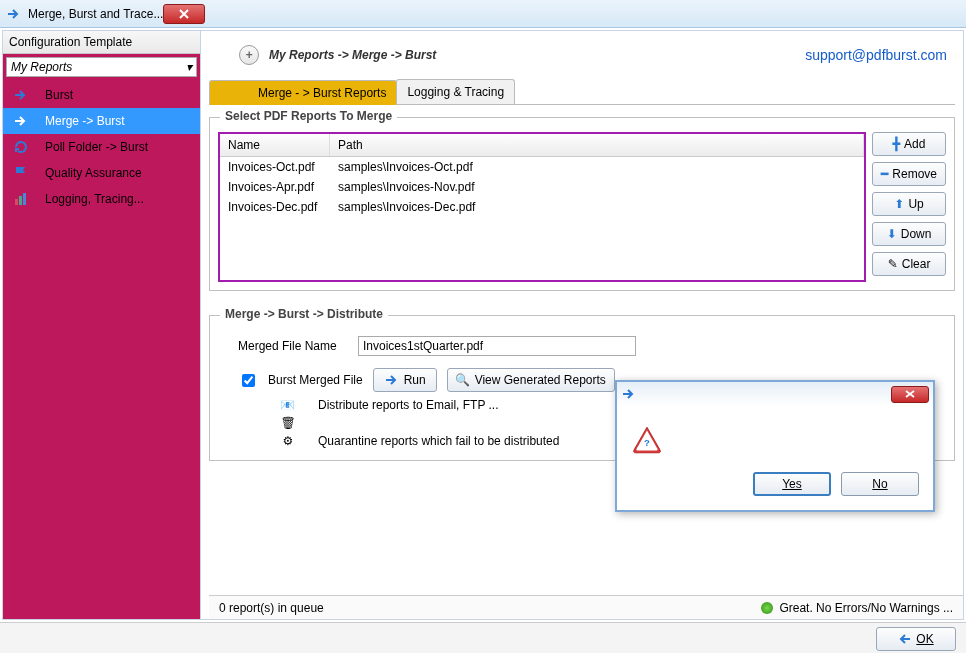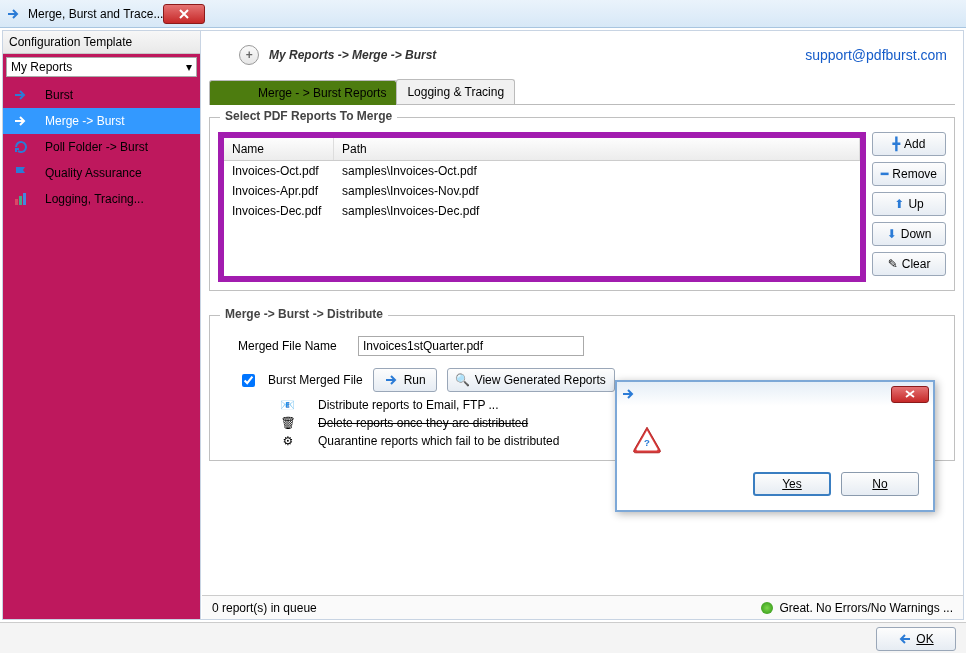--- a/index.html
+++ b/index.html
@@ -6,62 +6,62 @@
 body { margin: 0; background: #fff; width: 966px; height: 653px; overflow: hidden; position: relative; }
 
 .titlebar { height: 28px; background: linear-gradient(#eaf3fb,#d7e8f7); border-bottom: 1px solid #a8c5e0; display:flex; align-items:center; padding:0 6px; justify-content:flex-start; }
 .titlebar .title { display:flex; align-items:center; gap:6px; }
 .close-btn { width:42px; height:20px; background: linear-gradient(#e57373,#c62828); border:1px solid #8b1a1a; border-radius:3px; display:flex; align-items:center; justify-content:center; color:#fff; font-weight:bold; cursor:pointer; }
 
 .content { display:flex; height: calc(100% - 28px - 35px); border:1px solid #c8d4e3; margin:2px; }
 
 .sidebar { width: 198px; border-right:1px solid #c8d4e3; background:#be185d; }
 .sidebar-header { background:linear-gradient(#f7f7f7,#e9e9e9); border-bottom:1px solid #c8c8c8; padding:4px 6px; font-size:12px; }
-.sidebar-dropdown { margin:3px; display:flex; border:1px solid #aaa; background:#fff; height:20px; align-items:center; padding:0 4px; justify-content:space-between; cursor:pointer; }
+.sidebar-dropdown { margin:3px; display:flex; border:1px solid #aaa; background:#fff; height:20px; align-items:center; padding:0 4px; justify-content:space-between; cursor:pointer;font-style:italic; }
 .nav { padding:2px 0; }
 .nav-item { display:flex; align-items:center; gap:16px; padding:5px 10px; cursor:pointer; }
 .nav-item.selected { background:#3399ff; color:#fff; }
 .nav-icon { width:16px; height:16px; display:flex; align-items:center; justify-content:center; }
 
 .main { flex:1; padding:4px 8px 4px 8px; position:relative; display:flex; flex-direction:column; }
 .header-row { display:flex; align-items:center; justify-content:space-between; padding:10px 8px 10px 30px; }
 .breadcrumb { font-style:italic; font-size:16px; font-weight:600; color:#333; display:flex; align-items:center; gap:10px; }
 .plus-circle { width:20px; height:20px; border:1px solid #999; border-radius:50%; background:linear-gradient(#fafafa,#e6e6e6); display:flex; align-items:center; justify-content:center; color:#666; font-weight:bold; }
 .support { color:#155cc9; font-size:14px; }
 
 .tabs { display:flex; border-bottom:1px solid #bbb; margin-top:4px; }
 .tab { padding:5px 10px; border:1px solid #bbb; border-bottom:none; background:#f1f1f1; cursor:pointer; border-top-left-radius:3px; border-top-right-radius:3px; margin-right:-1px; }
-.tab.active { background:#4d7c0f; position:relative; top:1px;padding-left:48px; }
+.tab.active { background:#eab308; position:relative; top:1px;padding-left:48px; }
 
 .groupbox { border:1px solid #c0c0c0; margin-top:12px; padding:14px 8px 8px 8px; position:relative; }
 .groupbox .legend { position:absolute; top:-9px; left:10px; background:#fff; padding:0 5px; font-weight:bold; color:#444; }
 
 .filelist-area { display:flex; gap:6px; }
-.table-wrap { flex:1; border:6px solid #a21caf; height:150px; overflow:auto; }
+.table-wrap { flex:1; border:2px solid #a21caf; height:150px; overflow:auto; }
 .table-head { display:flex; background:linear-gradient(#fdfdfd,#ececec); border-bottom:1px solid #ccc; }
 .th { padding:4px 8px; border-right:1px solid #ddd; }
 .th.name { width:110px; flex-shrink:0; }
 .th.path { flex:1; }
 .tr { display:flex; padding:3px 8px; }
 .td.name { width:110px; flex-shrink:0; }
 .td.path { flex:1; }
 
 .btn-col { display:flex; flex-direction:column; gap:6px; }
 .btn { min-width:64px; height:24px; border:1px solid #9aa7b8; background:linear-gradient(#fdfdfd,#e6ecf3); border-radius:3px; display:flex; align-items:center; justify-content:center; gap:4px; cursor:pointer; padding:0 8px; font-size:12px; }
 
 .form-row { display:flex; align-items:center; gap:10px; margin:6px 0 6px 20px; }
 .form-label { width:110px; text-align:left; }
-.text-input { border:1px solid #aaa; height:20px; padding:2px 4px; width:226px; }
+.text-input { border:1px solid #aaa; height:20px; padding:2px 4px; width:278px; }
 .checkbox { width:13px; height:13px; }
 
 .dist-row { display:flex; align-items:center; gap:20px; margin:4px 0 4px 60px; }
 .dist-icon { width:20px; text-align:center; }
 .strike { text-decoration: line-through; }
 
-.statusbar { position:absolute; bottom:0; left:1px; right:0; height:24px; border-top:1px solid #ccc; display:flex; align-items:center; justify-content:space-between; padding:0 10px; background:#fafafa; }
+.statusbar { position:absolute; bottom:0; left:8px; right:0; height:24px; border-top:1px solid #ccc; display:flex; align-items:center; justify-content:space-between; padding:0 10px; background:#fafafa; }
 .status-right { display:flex; align-items:center; gap:6px; }
 .green-dot { width:12px; height:12px; border-radius:50%; background:radial-gradient(#7bd84b,#2b8e13); }
 
 .bottombar { height:33px; display:flex; justify-content:flex-end; align-items:center; padding:0 10px; border-top:1px solid #ccc; background:#f4f4f4; }
 
 .dialog { position:absolute; top:380px; left:615px; width:320px; border:2px solid #7da8d7; background:#fff; box-shadow:2px 2px 8px rgba(0,0,0,.3); }
 .dialog-title { height:24px; background:linear-gradient(#e5eef7,#ffffff); display:flex; align-items:center; justify-content:space-between; padding:0 4px; }
 .dialog-body { padding:18px 14px 6px 14px; display:flex; gap:12px; align-items:flex-start; }
 .warn-icon { width:32px; height:32px; }
 .dialog-buttons { display:flex; justify-content:flex-end; gap:10px; padding:10px 14px 14px; }
@@ -230,21 +230,20 @@
         </div>
       </div>
 
       <div id="dist-rows">
           <div class="dist-row">
             <span class="dist-icon">📧</span>
             <span class="">Distribute reports to Email, FTP ...</span>
           </div>
           <div class="dist-row">
             <span class="dist-icon">🗑</span>
-            <span class="strike">Delete reports once they are distributed</span>
           </div>
           <div class="dist-row">
             <span class="dist-icon">⚙</span>
             <span class="">Quarantine reports which fail to be distributed</span>
           </div>
         </div>
     </div>
 
     <div class="statusbar">
       <span>0 report(s) in queue</span>

